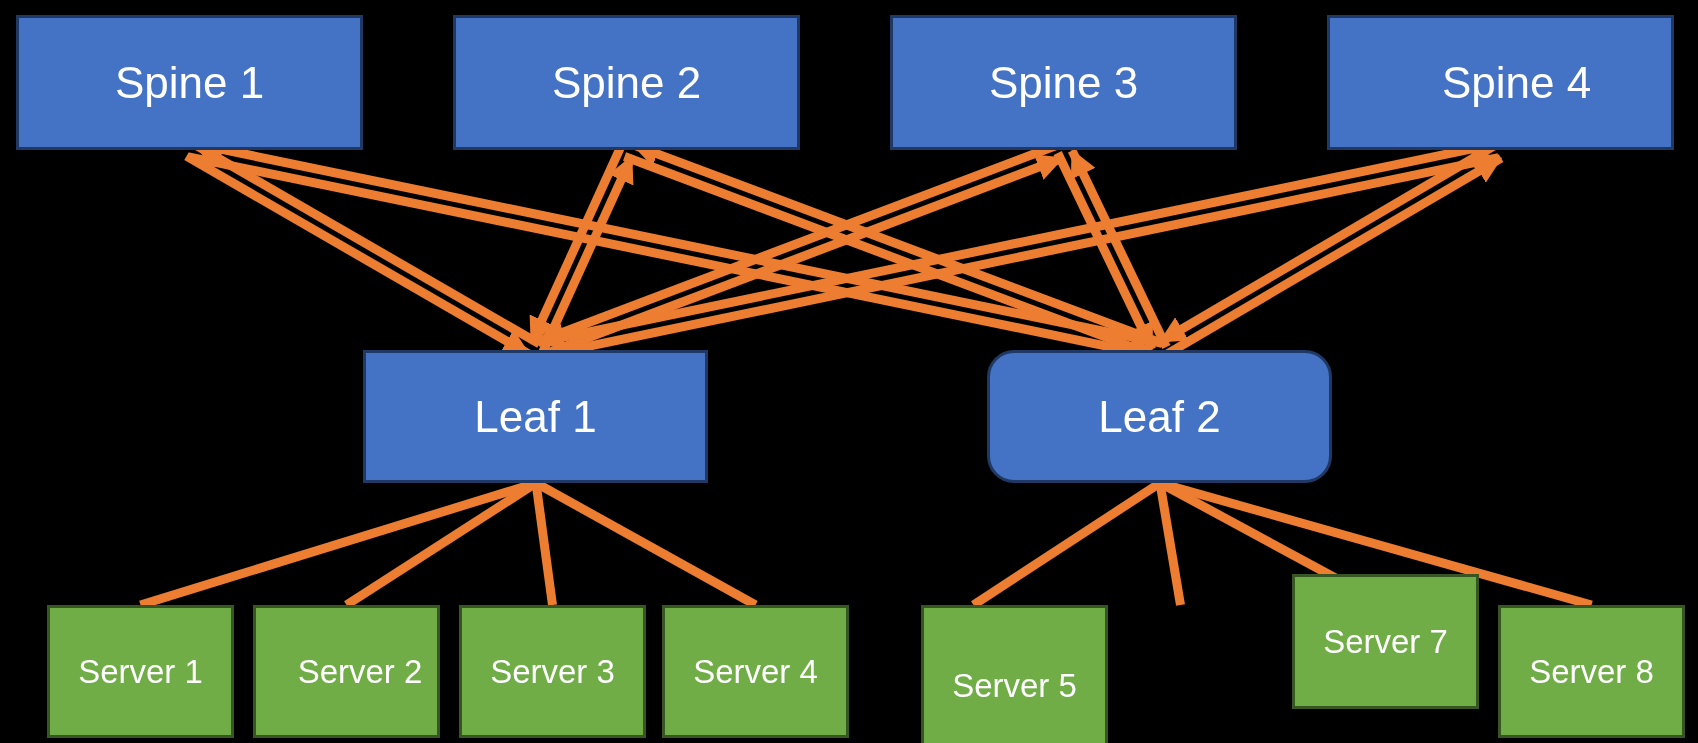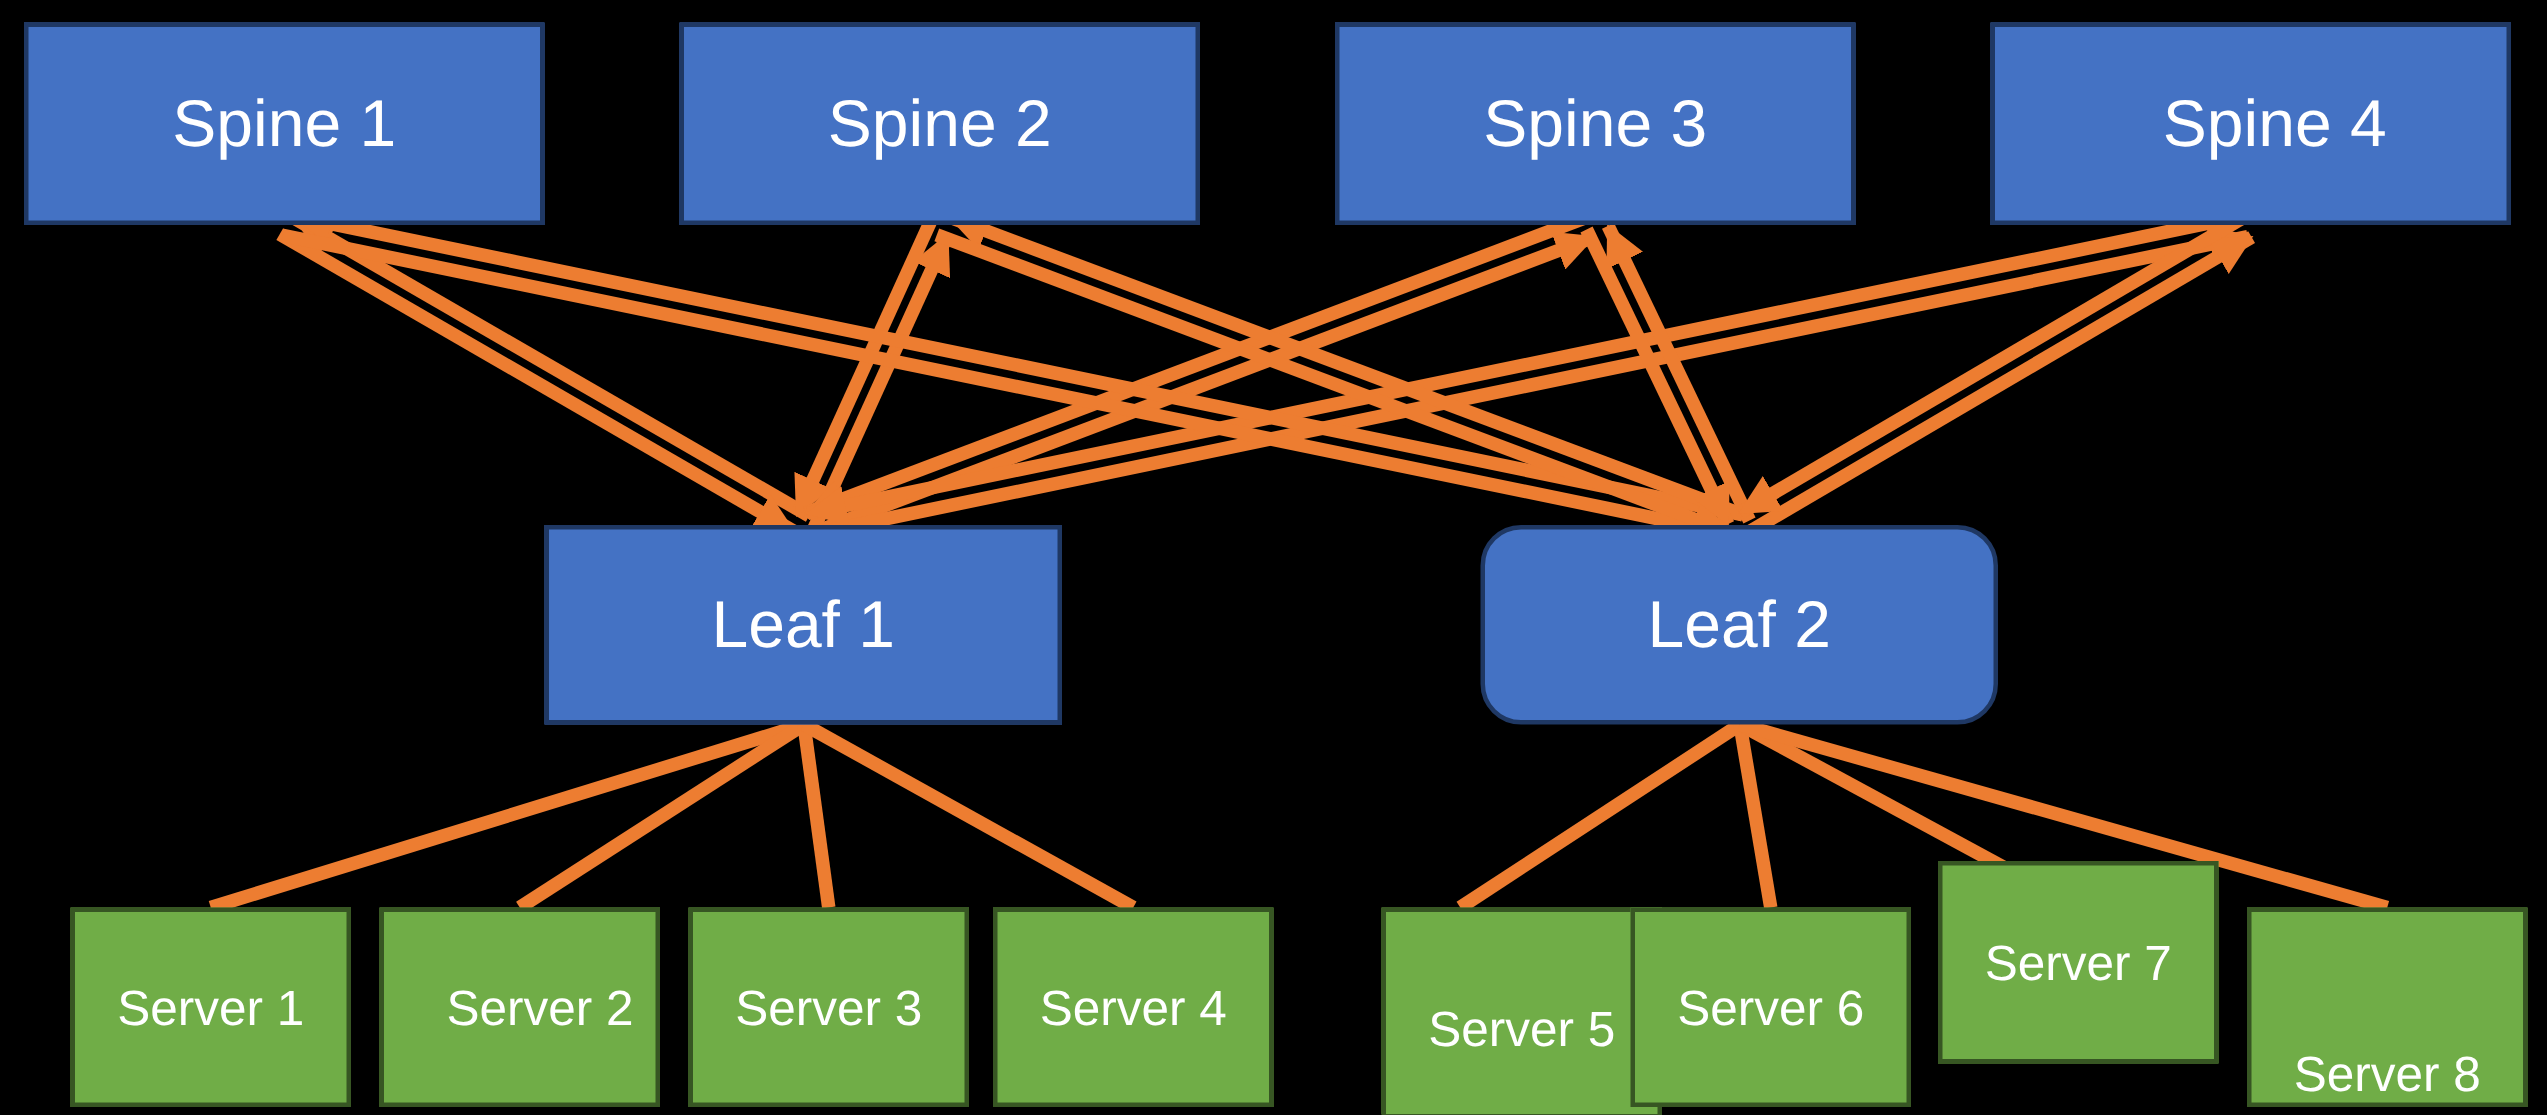--- a/index.html
+++ b/index.html
@@ -38,21 +38,21 @@
   #n-leaf1{left:363px; top:350px; width:345px; height:133px;}
   #n-leaf2{left:987px; top:350px; width:345px; height:133px;border-radius:27px;}
   
   #n-server1{left:47px;  top:605px; width:187px; height:133px;}
   #n-server2{left:253px; top:605px; width:187px; height:133px;padding-left:27px;}
   #n-server3{left:459px; top:605px; width:187px; height:133px;}
   #n-server4{left:662px; top:605px; width:187px; height:133px;}
   #n-server5{left:880px; top:605px; width:187px; height:162px;margin-left:41px;}
   #n-server6{left:1087px;top:605px; width:187px; height:133px;}
   #n-server7{left:1292px;top:574px; width:187px; height:135px;}
-  #n-server8{left:1498px;top:605px; width:187px; height:133px;align-items:flex-end;}
+  #n-server8{left:1498px;top:605px; width:187px; height:133px;}
 </style>
 </head>
 <body>
 
 <div id="diagram">
 
   <svg id="links-svg" width="1698" height="743">
     <defs>
       <marker id="arrowhead" viewBox="0 0 10 10" refX="9.5" refY="5" markerWidth="3" markerHeight="3" orient="auto-start-reverse">
         <path id="arrowhead-path" d="M 0 0 L 10 5 L 0 10 z" fill="#ED7D31"></path>
@@ -114,23 +114,20 @@
   </div>
   <div id="n-server3" class="node green">
     <span>Server 3</span>
   </div>
   <div id="n-server4" class="node green">
     <span>Server 4</span>
   </div>
   <div id="n-server5" class="node green">
     <span>Server 5</span>
   </div>
-  <div id="n-server6" class="node green">
-    <span>Server 6</span>
-  </div>
   <div id="n-server7" class="node green">
     <span>Server 7</span>
   </div>
   <div id="n-server8" class="node green">
     <span>Server 8</span>
   </div>
 
 </div>
 
 </body></html>

